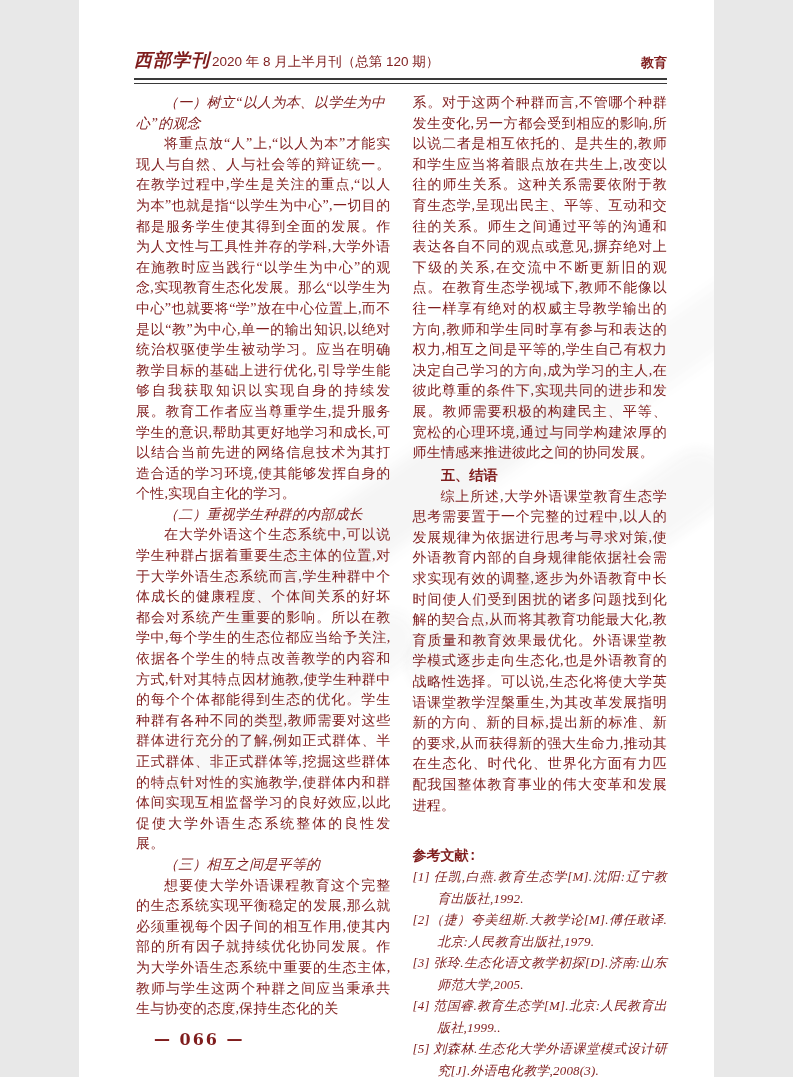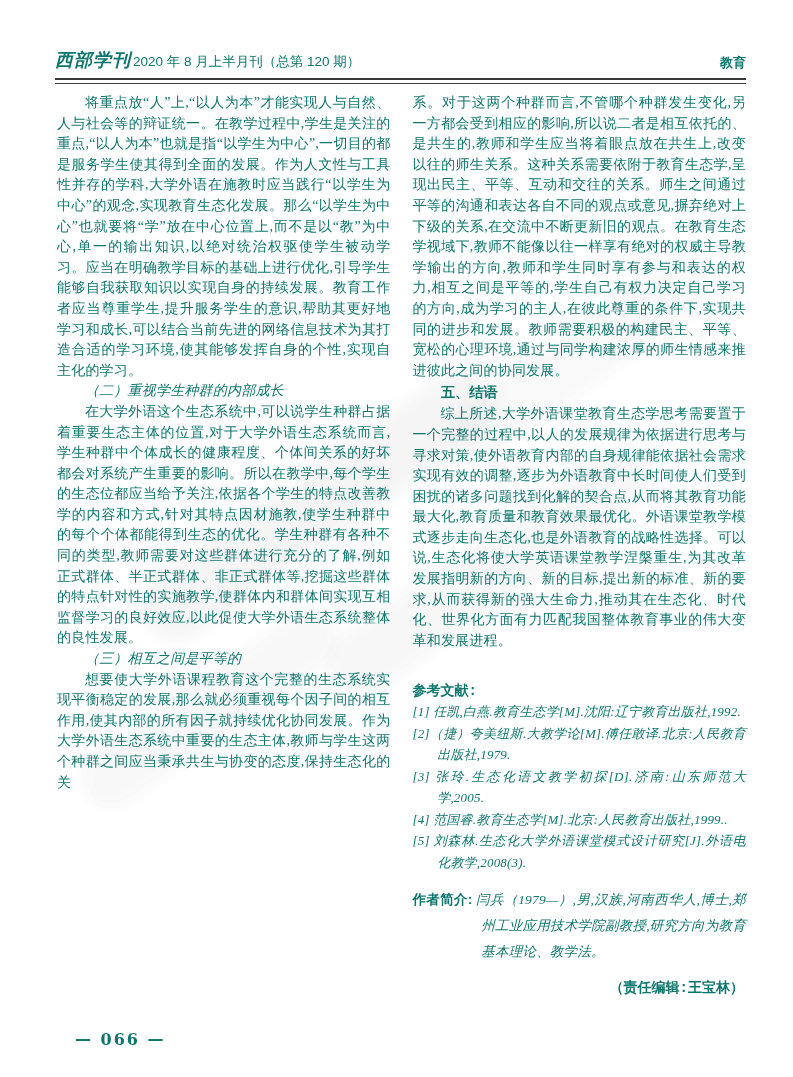--- a/index.html
+++ b/index.html
@@ -1,23 +1,23 @@
 <!DOCTYPE html>
 <html><head>
 <meta charset="utf-8">
 <style>
   html, body { margin: 0; padding: 0; background: #e8e8e8; }
   .page {
     position: relative;
-    width: 793px;
+    width: 635px;
     height: 1077px;
     margin: 0 auto;
     background: #ffffff;
     overflow: hidden;
-    color: #0f766e;
+    color: #7f1d1d;
     font-family: "Liberation Serif", serif;
   }
   
   .wm {
     position: absolute;
     background: rgba(60,60,60,0.05);
     border-radius: 40px;
     transform: rotate(-35deg);
     filter: blur(7px);
     pointer-events: none;
@@ -154,20 +154,21 @@
     <div>
       <span class="logo">西部学刊</span><span class="issue">2020 年 8 月上半月刊（总第 120 期）</span>
     </div>
     <span class="section-label">教育</span>
   </header>
   <div class="header-rule"></div>
 
   <main class="columns">
 
     <section class="col">
+      <p class="subheading">（一）树立“以人为本、以学生为中心”的观念</p>
       <p class="body">将重点放“人”上,“以人为本”才能实现人与自然、人与社会等的辩证统一。在教学过程中,学生是关注的重点,“以人为本”也就是指“以学生为中心”,一切目的都是服务学生使其得到全面的发展。作为人文性与工具性并存的学科,大学外语在施教时应当践行“以学生为中心”的观念,实现教育生态化发展。那么“以学生为中心”也就要将“学”放在中心位置上,而不是以“教”为中心,单一的输出知识,以绝对统治权驱使学生被动学习。应当在明确教学目标的基础上进行优化,引导学生能够自我获取知识以实现自身的持续发展。教育工作者应当尊重学生,提升服务学生的意识,帮助其更好地学习和成长,可以结合当前先进的网络信息技术为其打造合适的学习环境,使其能够发挥自身的个性,实现自主化的学习。</p>
       <p class="subheading">（二）重视学生种群的内部成长</p>
       <p class="body">在大学外语这个生态系统中,可以说学生种群占据着重要生态主体的位置,对于大学外语生态系统而言,学生种群中个体成长的健康程度、个体间关系的好坏都会对系统产生重要的影响。所以在教学中,每个学生的生态位都应当给予关注,依据各个学生的特点改善教学的内容和方式,针对其特点因材施教,使学生种群中的每个个体都能得到生态的优化。学生种群有各种不同的类型,教师需要对这些群体进行充分的了解,例如正式群体、半正式群体、非正式群体等,挖掘这些群体的特点针对性的实施教学,使群体内和群体间实现互相监督学习的良好效应,以此促使大学外语生态系统整体的良性发展。</p>
       <p class="subheading">（三）相互之间是平等的</p>
       <p class="body">想要使大学外语课程教育这个完整的生态系统实现平衡稳定的发展,那么就必须重视每个因子间的相互作用,使其内部的所有因子就持续优化协同发展。作为大学外语生态系统中重要的生态主体,教师与学生这两个种群之间应当秉承共生与协变的态度,保持生态化的关</p>
     </section>
 
     <section class="col">
       <p class="body noindent">系。对于这两个种群而言,不管哪个种群发生变化,另一方都会受到相应的影响,所以说二者是相互依托的、是共生的,教师和学生应当将着眼点放在共生上,改变以往的师生关系。这种关系需要依附于教育生态学,呈现出民主、平等、互动和交往的关系。师生之间通过平等的沟通和表达各自不同的观点或意见,摒弃绝对上下级的关系,在交流中不断更新旧的观点。在教育生态学视域下,教师不能像以往一样享有绝对的权威主导教学输出的方向,教师和学生同时享有参与和表达的权力,相互之间是平等的,学生自己有权力决定自己学习的方向,成为学习的主人,在彼此尊重的条件下,实现共同的进步和发展。教师需要积极的构建民主、平等、宽松的心理环境,通过与同学构建浓厚的师生情感来推进彼此之间的协同发展。</p>
       <p class="heading">五、结语</p>

